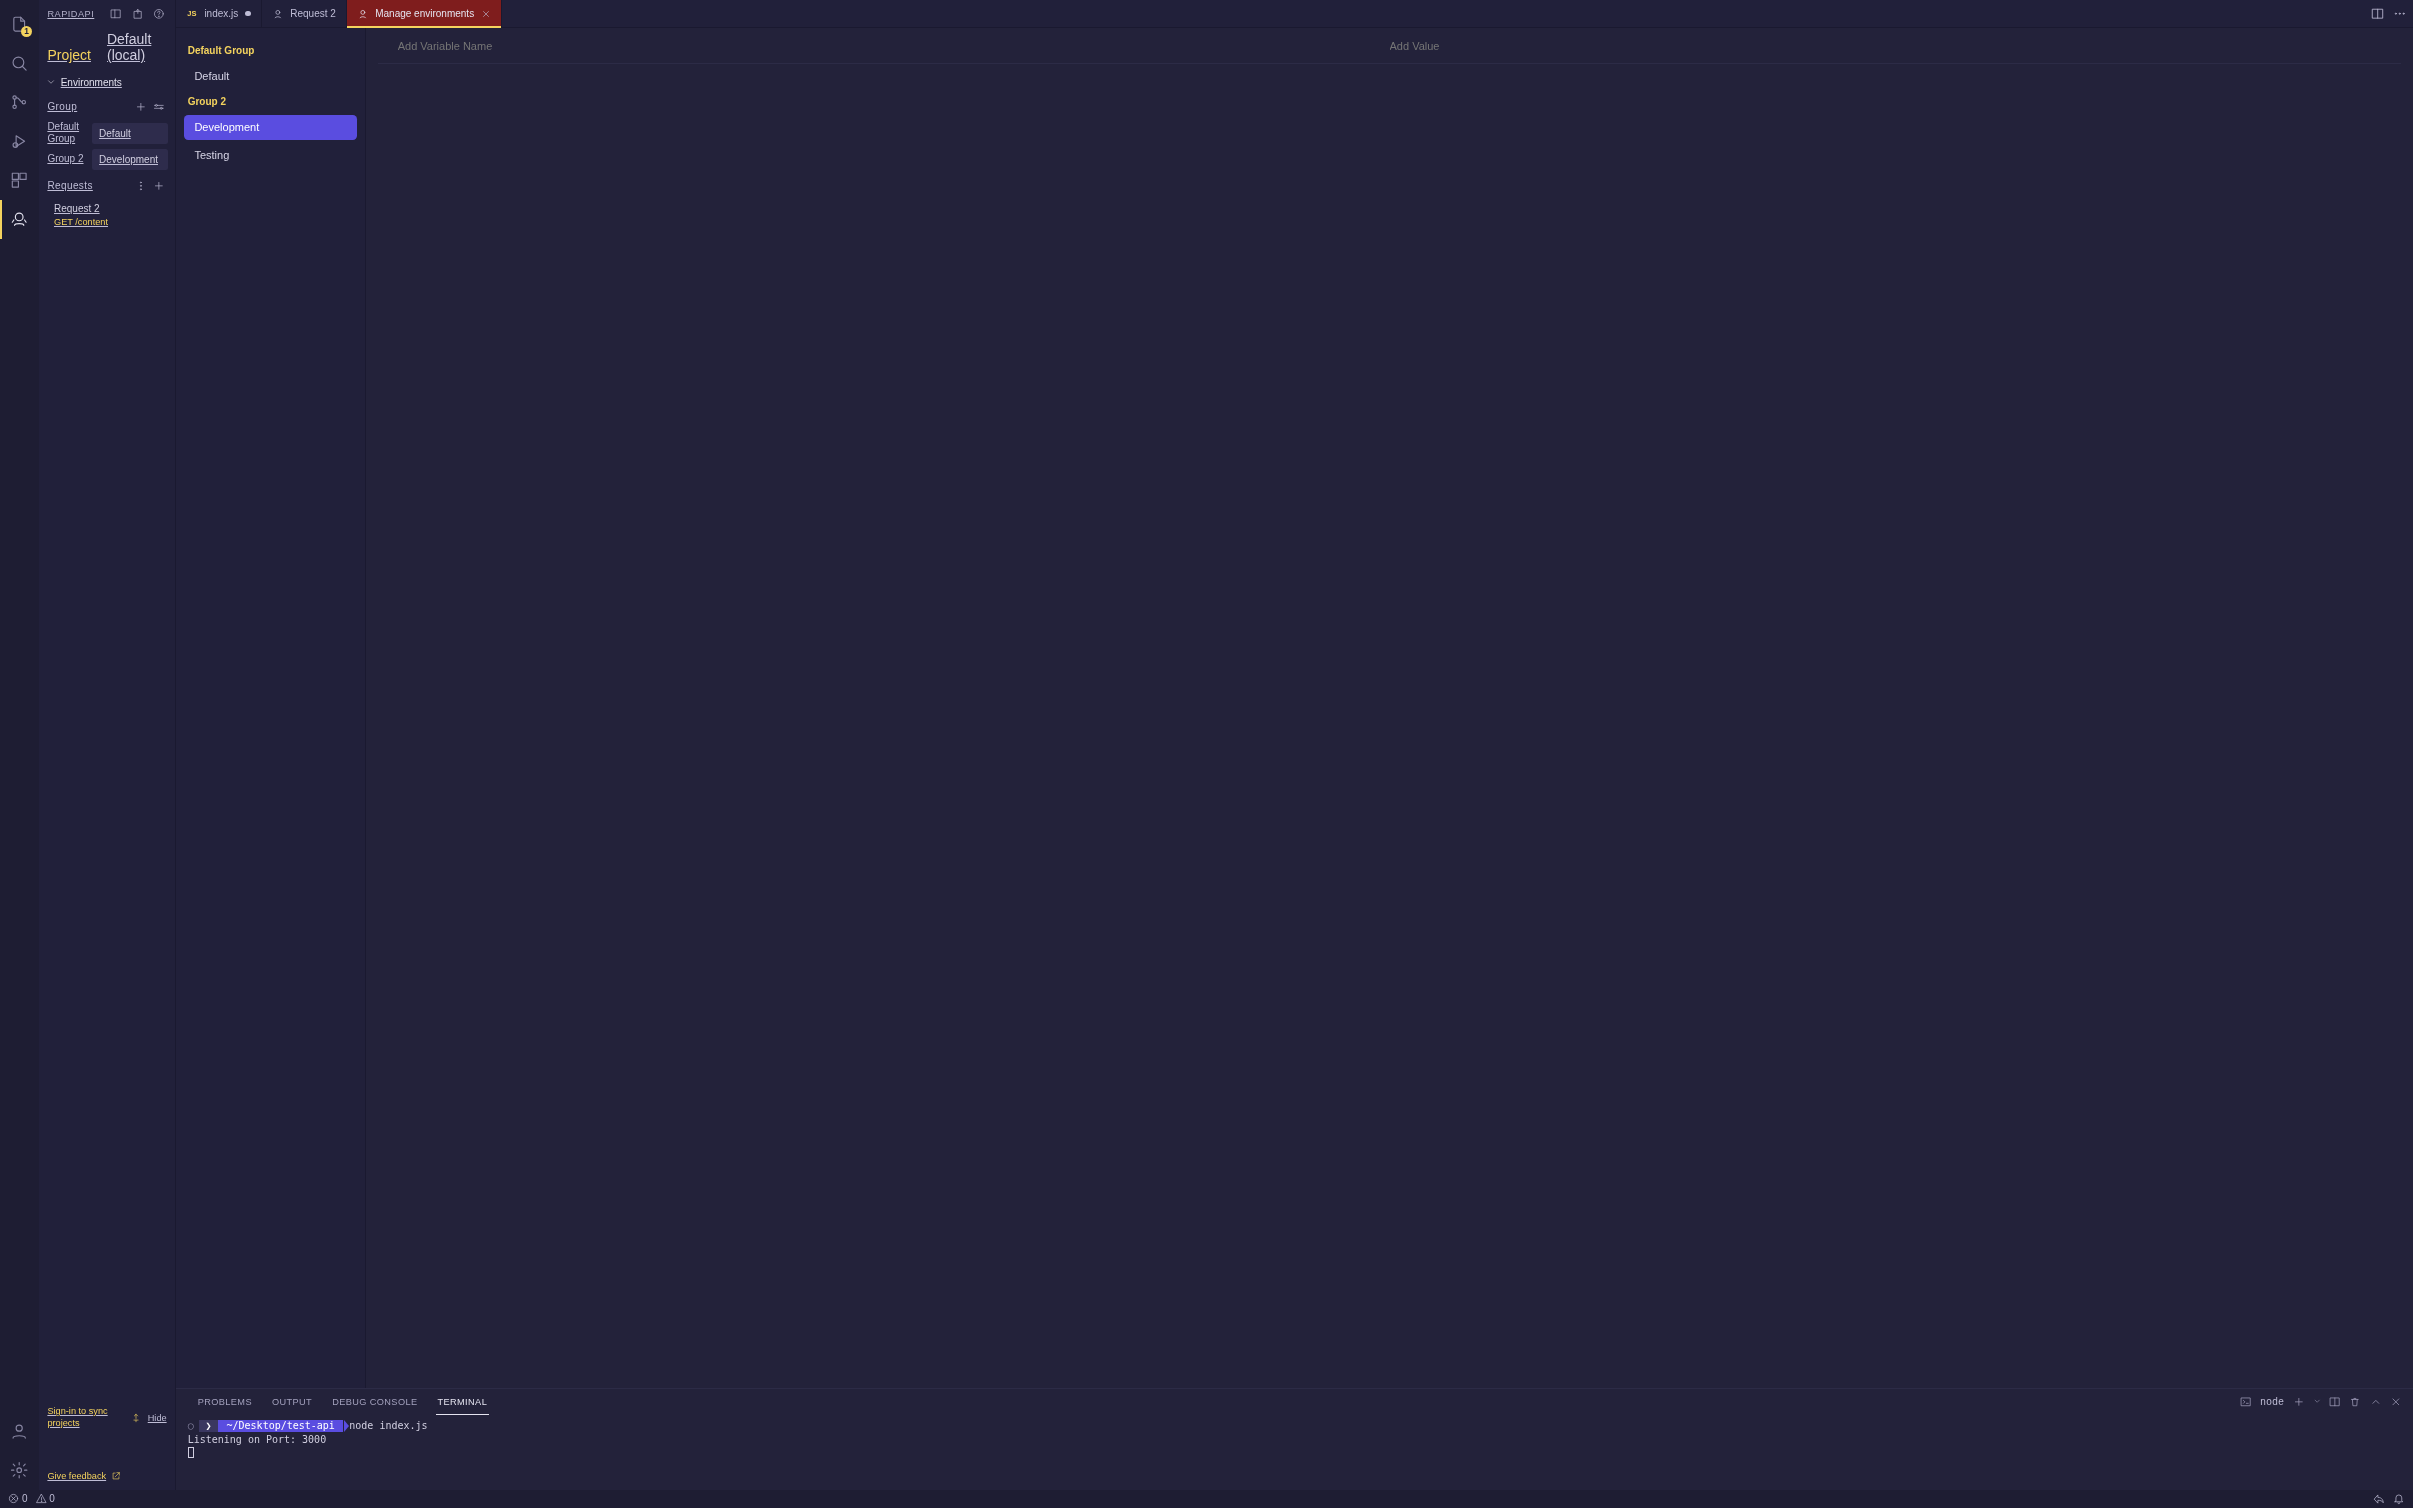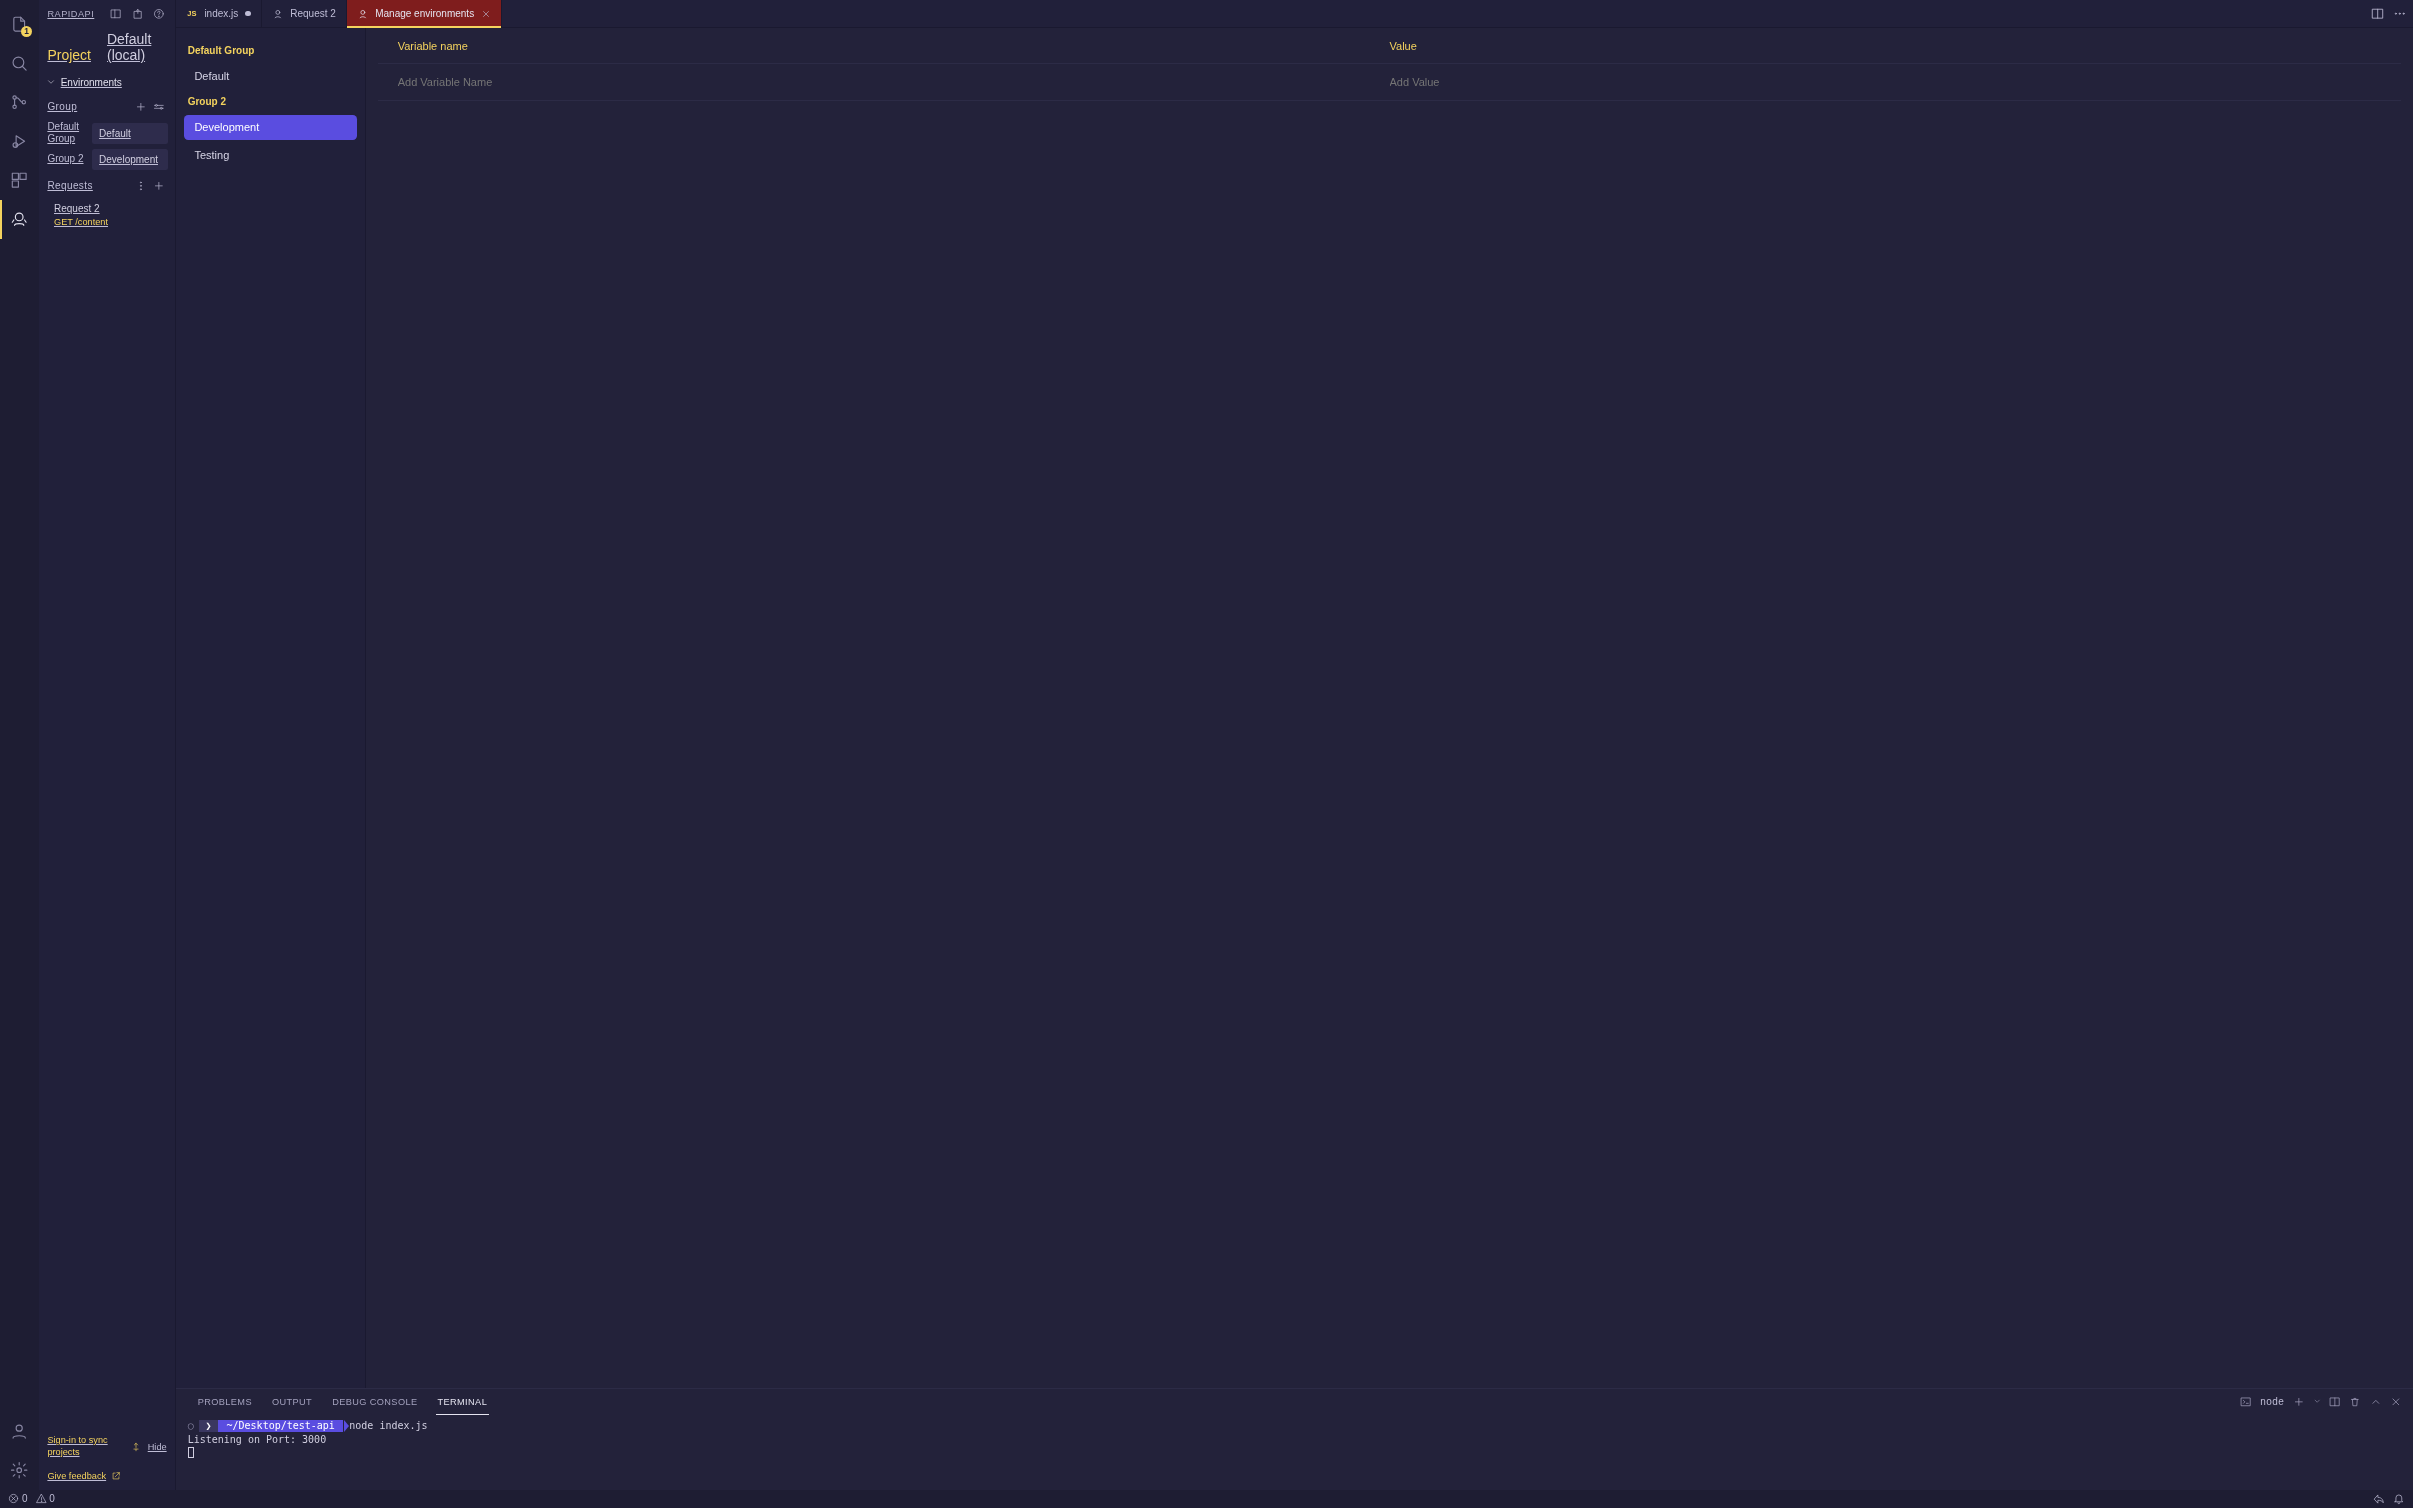--- a/index.html
+++ b/index.html
@@ -88,21 +88,21 @@
   .pill{
     flex:1;background:#2e2c4c;color:#d1cfe0;border-radius:2.5px;
     padding:5px 6.7px;font-size:10px;white-space:nowrap;overflow:hidden;text-overflow:ellipsis;cursor:pointer;
   }
   .req-item{padding:5px 8.4px 3.4px 15px;font-size:10px;color:#d1cfe0;cursor:pointer;}
   .req-sub{padding:0 8.4px 5px 15px;font-size:9.2px;color:#f4d35e;}
   .side-footer{margin-top:auto;padding:8.4px;display:flex;flex-direction:column;gap:13px;font-size:9.2px;}
   .sync-row{display:flex;align-items:center;gap:6.7px;}
   .sync-row .msg{flex:1;color:#f4d35e;line-height:1.25;}
   .hide-link{color:#bfbdd6;cursor:pointer;}
-  .feedback{color:#f4d35e;display:flex;align-items:center;gap:5px;cursor:pointer;}
+  .feedback{color:#f4d35e;display:flex;align-items:center;gap:5px;cursor:pointer;margin-top:29px;}
 
   
   .env-list{
     width:190px;background:#21203a;border-right:0.8px solid #1a1930;
     padding-top:11.7px;
   }
   .env-grouphead{font-size:10px;font-weight:600;color:#f4d35e;padding:5px 11.7px;}
   .env-item{
     margin:2.5px 8.4px;padding:6.7px 10px;border-radius:4.2px;font-size:11px;color:#d6d4e6;cursor:pointer;
   }
@@ -396,24 +396,20 @@
 
       <div class="env-list">
         <div class="env-grouphead">Default Group</div>
         <div class="env-item">Default</div>
         <div class="env-grouphead">Group 2</div>
         <div class="env-item selected">Development</div>
         <div class="env-item">Testing</div>
       </div>
 
       <div class="var-table">
-        <div class="vt-head">
-          <div>Variable name</div>
-          <div>Value</div>
-        </div>
         <div class="vt-row">
           <input placeholder="Add Variable Name" style="">
           <input placeholder="Add Value" style="">
         </div>
       </div>
     </div>
 
     <div class="panel">
       <div class="panel-tabs">
         <div class="ptab">PROBLEMS</div>

